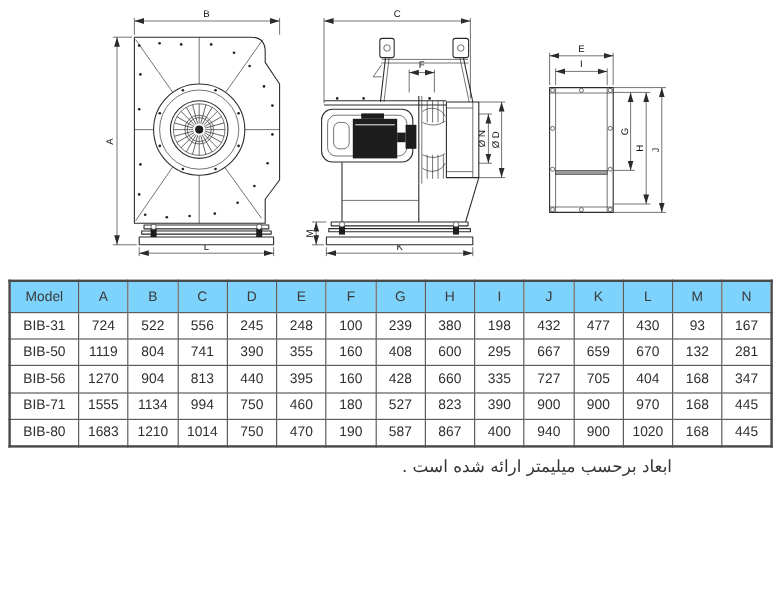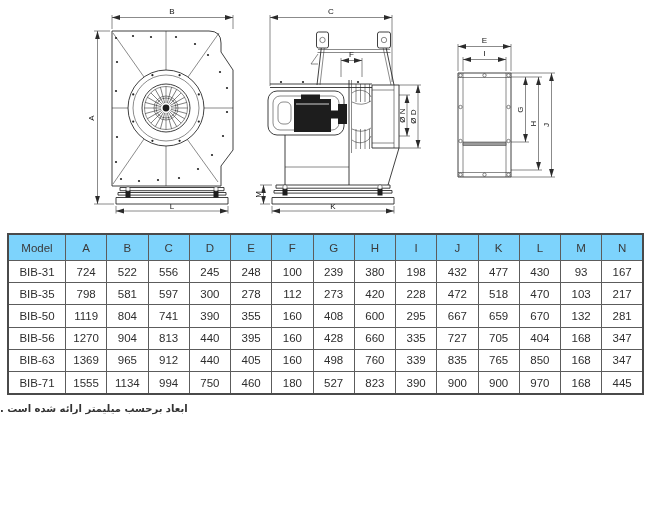--- a/index.html
+++ b/index.html
@@ -14,22 +14,22 @@
   svg .dots circle{fill:#222222;stroke:none;}
   svg .spk line{stroke:#2b2b2b;stroke-width:.55;}
   svg text{font-family:"Liberation Sans",sans-serif;font-size:8px;fill:#111111;}
   table.dims{border-collapse:collapse;table-layout:fixed;width:637px;margin:3px 0 0 7px;
     font-size:11.5px;color:#2e2e2e;border:2px solid #4a4a4a;}
   table.dims th,table.dims td{border:1px solid #5c5c5c;text-align:center;padding:0;
     overflow:hidden;white-space:nowrap;}
   table.dims th{background:#7dd3fc;font-weight:normal;color:#3a3a3a;height:25px;}
   table.dims td{height:21.2px;background:#ffffff;}
   table.dims th:first-child,table.dims td:first-child{width:56px;}
-  .footnote{direction:rtl;text-align:left;margin:8px 90px 0 0;
-    font-family:"DejaVu Sans",sans-serif;font-size:10px;color:#333333;font-weight:bold;}
+  .footnote{direction:rtl;text-align:right;margin:8px 90px 0 0;
+    font-family:"DejaVu Sans",sans-serif;font-size:14px;color:#333333;}
 </style>
 </head>
 <body>
 
 <div class="drawing">
 <svg width="650" height="230" viewBox="0 0 650 230">
   <defs>
     <marker id="ah" markerUnits="userSpaceOnUse" markerWidth="9" markerHeight="8" refX="8" refY="4" orient="auto-start-reverse">
       <path d="M0 1.6 L8 4 L0 6.4 Z" fill="#2b2b2b"></path>
     </marker>
@@ -323,37 +323,20 @@
         <td>239</td>
         <td>380</td>
         <td>198</td>
         <td>432</td>
         <td>477</td>
         <td>430</td>
         <td>93</td>
         <td>167</td>
       </tr>
       <tr>
-        <td>BIB-35</td>
-        <td>798</td>
-        <td>581</td>
-        <td>597</td>
-        <td>300</td>
-        <td>278</td>
-        <td>112</td>
-        <td>273</td>
-        <td>420</td>
-        <td>228</td>
-        <td>472</td>
-        <td>518</td>
-        <td>470</td>
-        <td>103</td>
-        <td>217</td>
-      </tr>
-      <tr>
         <td>BIB-50</td>
         <td>1119</td>
         <td>804</td>
         <td>741</td>
         <td>390</td>
         <td>355</td>
         <td>160</td>
         <td>408</td>
         <td>600</td>
         <td>295</td>
@@ -374,49 +357,49 @@
         <td>428</td>
         <td>660</td>
         <td>335</td>
         <td>727</td>
         <td>705</td>
         <td>404</td>
         <td>168</td>
         <td>347</td>
       </tr>
       <tr>
-        <td>BIB-63</td>
-        <td>1369</td>
-        <td>965</td>
-        <td>912</td>
-        <td>440</td>
-        <td>405</td>
-        <td>160</td>
-        <td>498</td>
-        <td>760</td>
-        <td>339</td>
-        <td>835</td>
-        <td>765</td>
-        <td>850</td>
-        <td>168</td>
-        <td>347</td>
-      </tr>
-      <tr>
         <td>BIB-71</td>
         <td>1555</td>
         <td>1134</td>
         <td>994</td>
         <td>750</td>
         <td>460</td>
         <td>180</td>
         <td>527</td>
         <td>823</td>
         <td>390</td>
         <td>900</td>
         <td>900</td>
         <td>970</td>
         <td>168</td>
         <td>445</td>
       </tr>
+      <tr>
+        <td>BIB-80</td>
+        <td>1683</td>
+        <td>1210</td>
+        <td>1014</td>
+        <td>750</td>
+        <td>470</td>
+        <td>190</td>
+        <td>587</td>
+        <td>867</td>
+        <td>400</td>
+        <td>940</td>
+        <td>900</td>
+        <td>1020</td>
+        <td>168</td>
+        <td>445</td>
+      </tr>
     </tbody>
 </table>
 
 <div class="footnote">ابعاد برحسب میلیمتر ارائه شده است .</div>
 
 </body></html>

